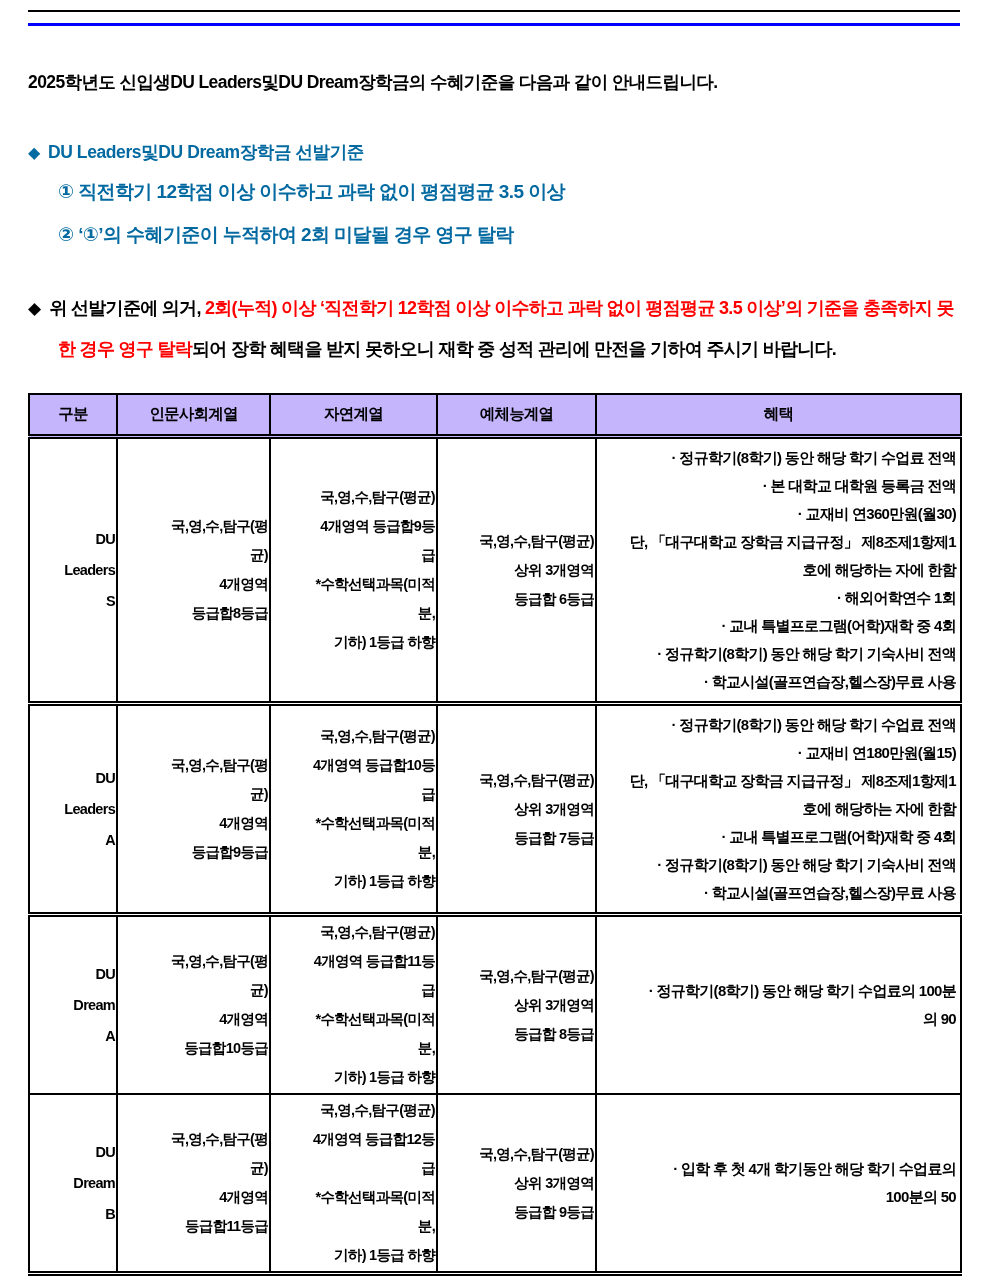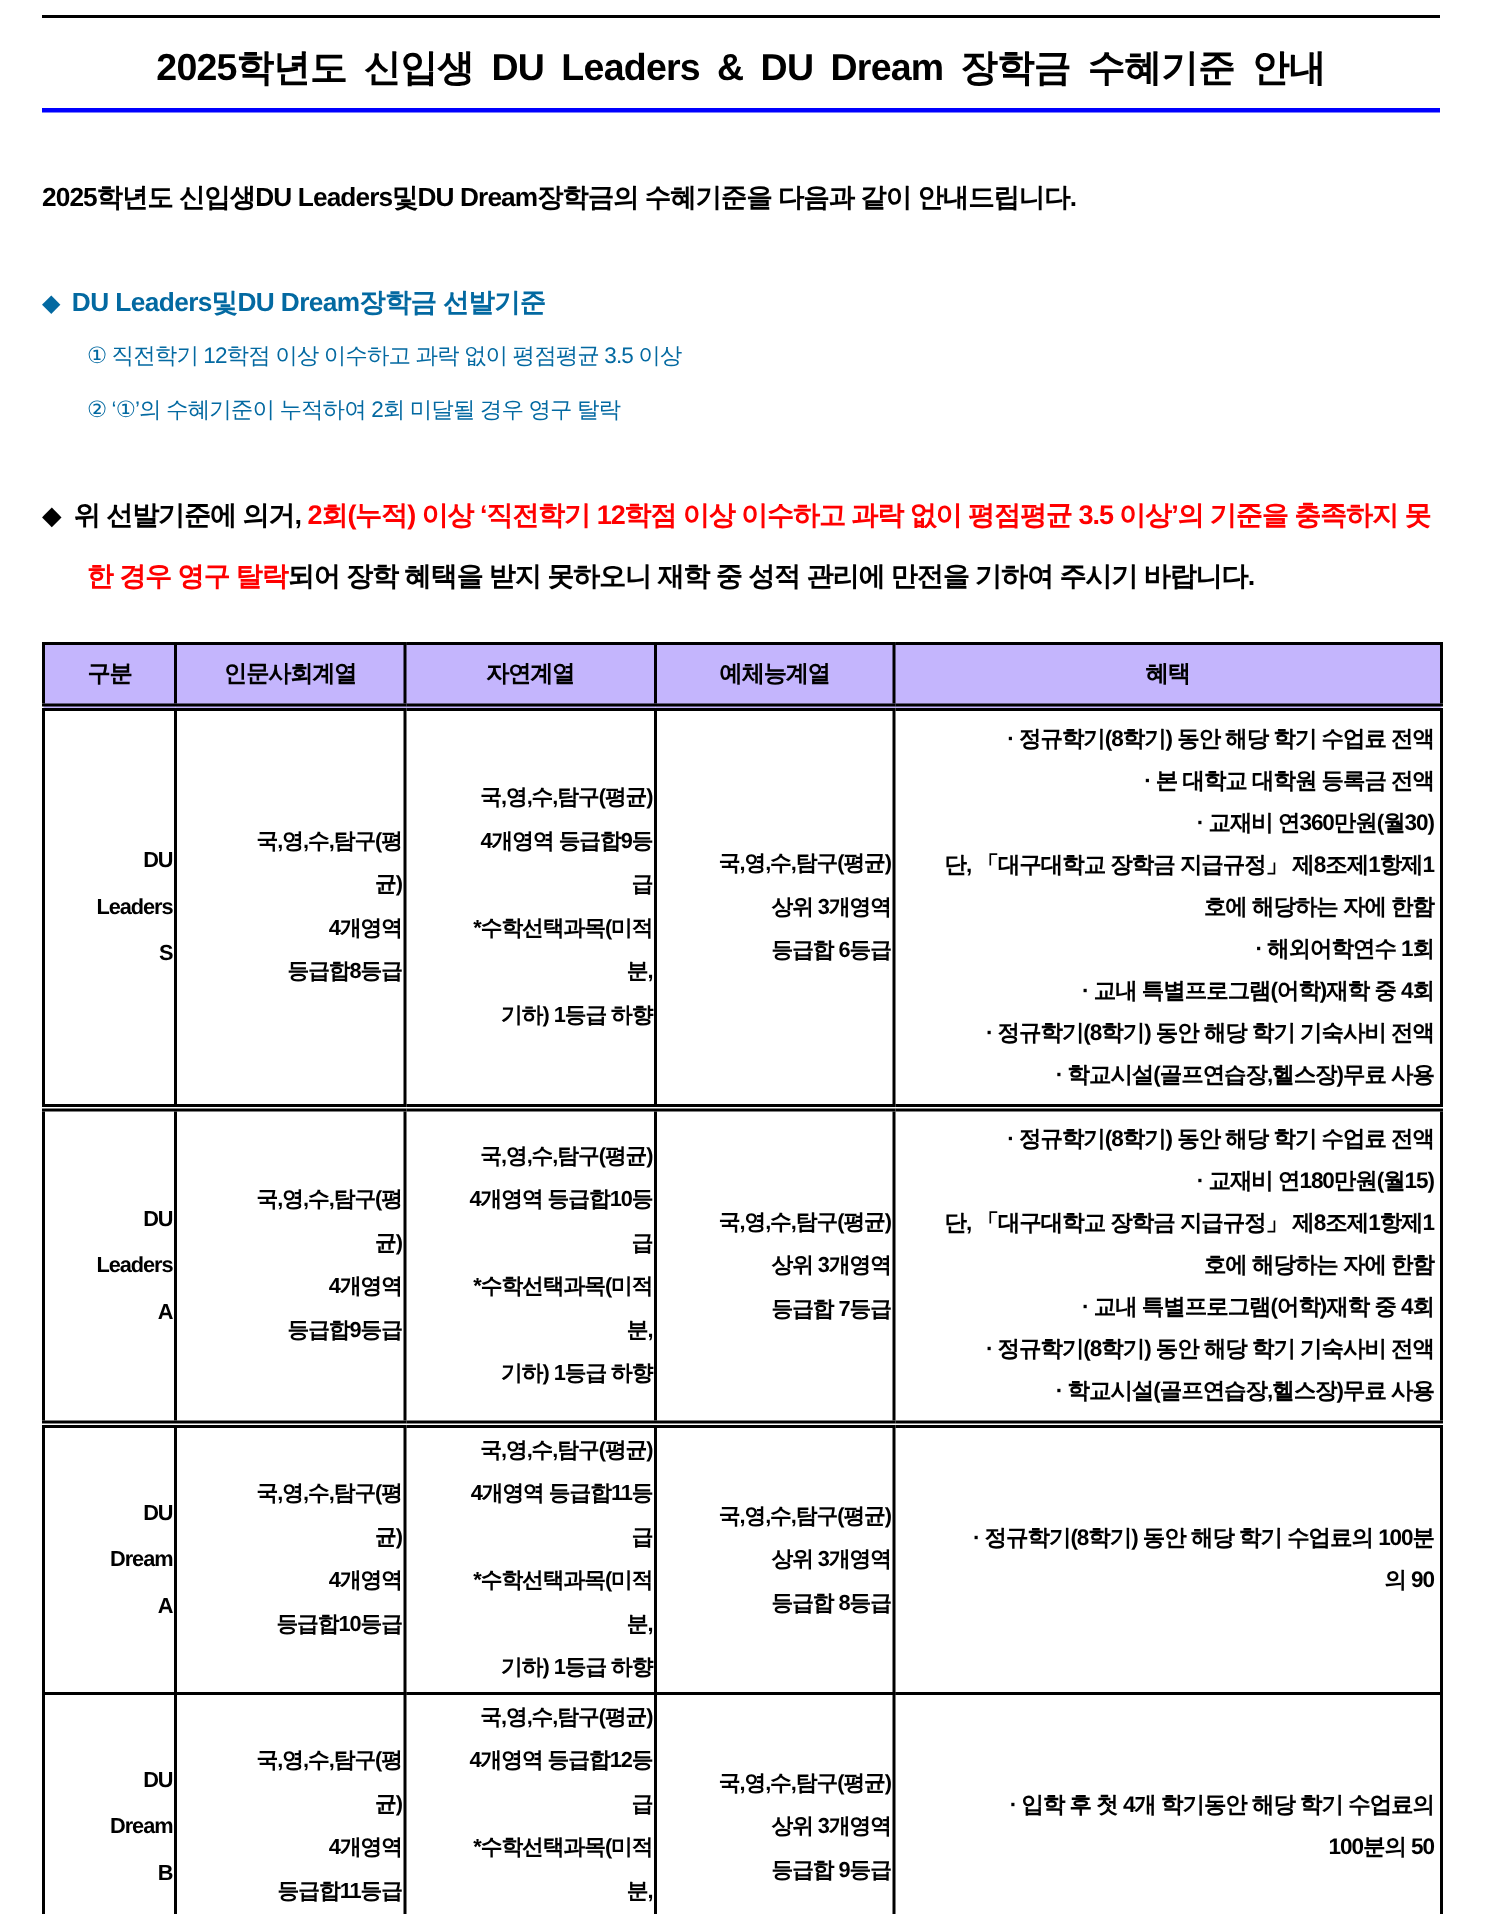--- a/index.html
+++ b/index.html
@@ -21,21 +21,21 @@
   .title-rule { border-top:3px solid #0000ff; margin-top:11px; height:0; }
 
   .intro {
     margin-top:44px; font-size:17.5px; font-weight:600; letter-spacing:-0.6px;
   }
 
   .criteria { margin-top:46px; color:#0369a1; }
   .criteria-heading { font-size:17.5px; font-weight:700; letter-spacing:-0.4px; }
   .criteria-heading .marker { margin-right:8px; font-size:16px; }
   .criteria-items { margin:15px 0 0 30px; }
-  .criteria-item { font-size:15px; font-weight:400; letter-spacing:-0.6px; margin-bottom:17px; }
+  .criteria-item { font-size:19px; font-weight:700; letter-spacing:-0.6px; margin-bottom:17px; }
 
   .notice {
     margin-top:40px; font-size:18px; font-weight:700; line-height:40px;
     letter-spacing:-0.7px; padding-left:30px; text-indent:-30px;
   }
   .notice .marker { margin-right:9px; font-size:17px; }
   .notice .red { color:#ff0000; }
 
   table.sch-table {
     margin-top:24px; border-collapse:collapse; table-layout:fixed;
@@ -66,21 +66,20 @@
 
   .doc-footer { margin-top:30px; font-size:17.5px; font-weight:700; letter-spacing:-0.5px; }
 </style>
 </head>
 <body>
 
 <div class="page">
 
   <div class="top-rule"></div>
 
-  <div class="doc-title">2025학년도 신입생 DU Leaders &amp; DU Dream 장학금 수혜기준 안내</div>
 
   <div class="title-rule"></div>
 
   <div class="intro">2025학년도 신입생DU Leaders및DU Dream장학금의 수혜기준을 다음과 같이 안내드립니다.</div>
 
   <div class="criteria">
     <div class="criteria-heading">
       <span class="marker">◆</span><span>DU Leaders및DU Dream장학금 선발기준</span>
     </div>
     <div class="criteria-items">

